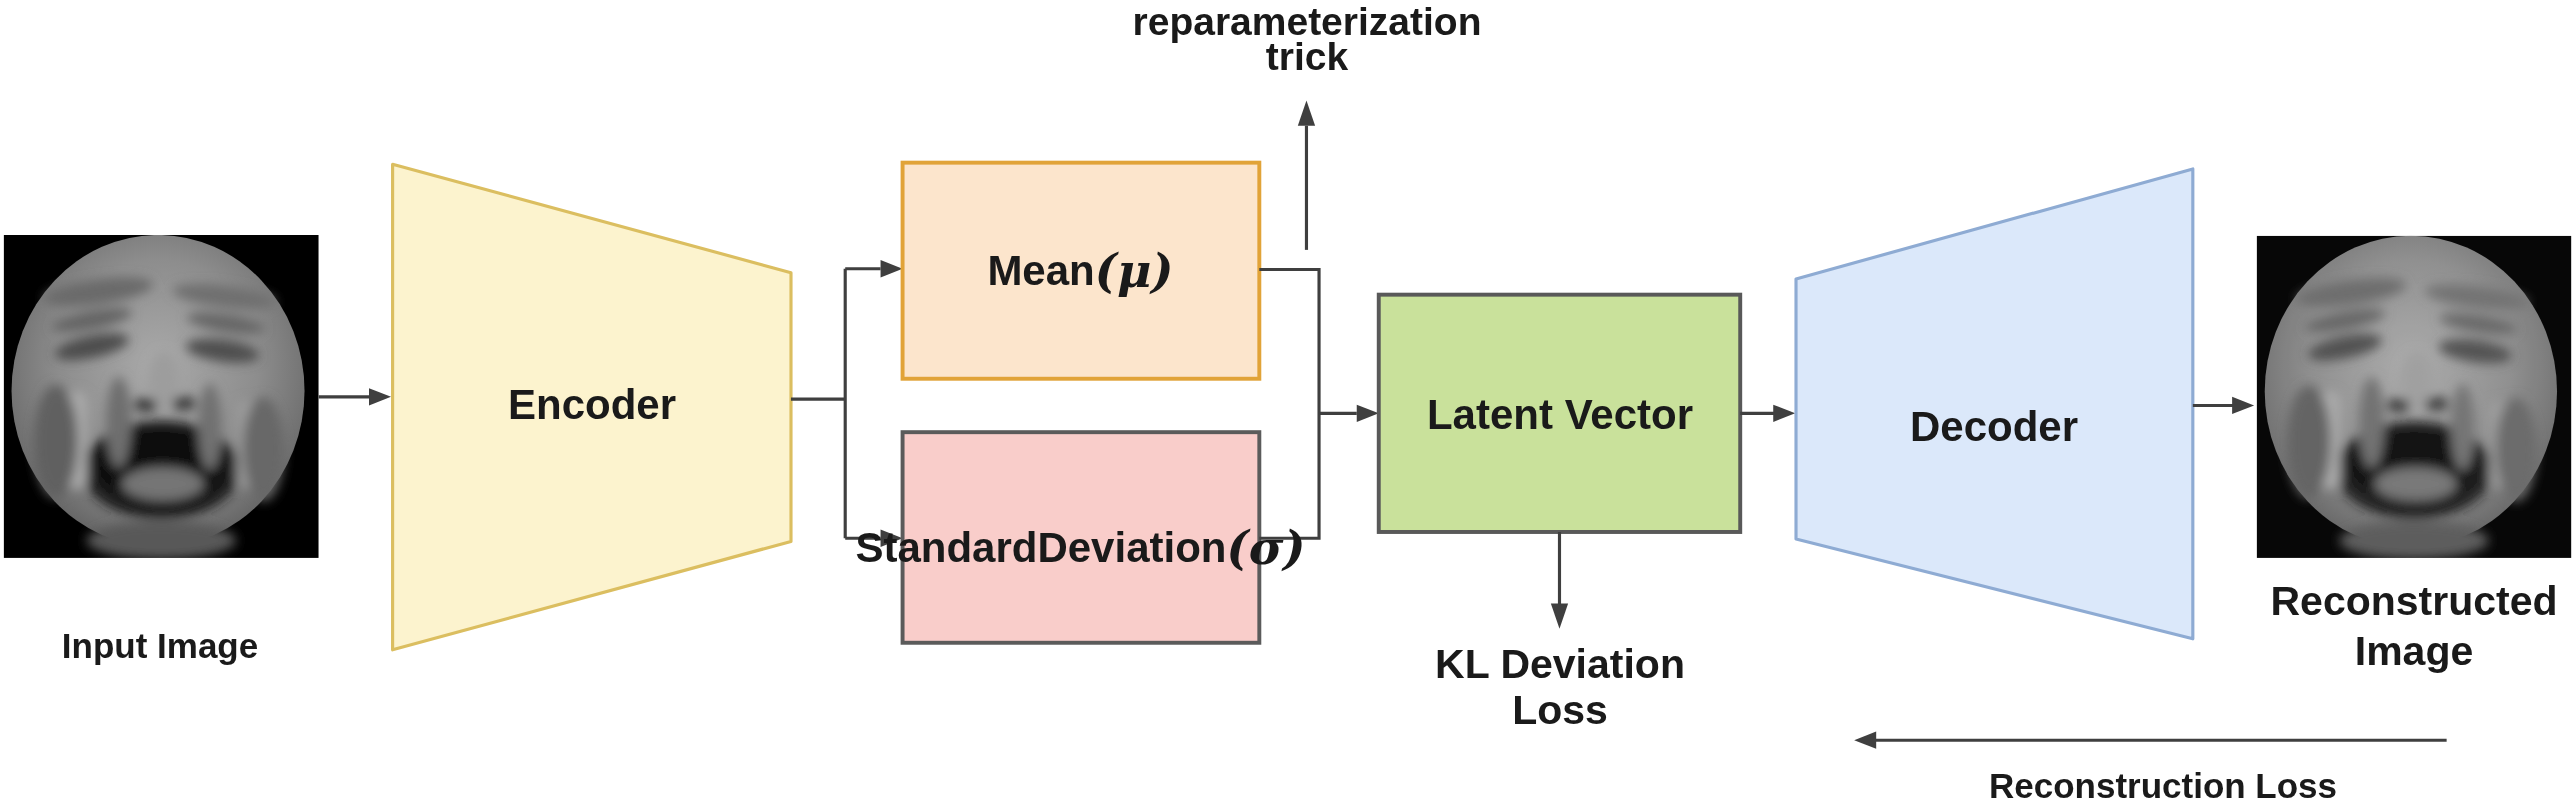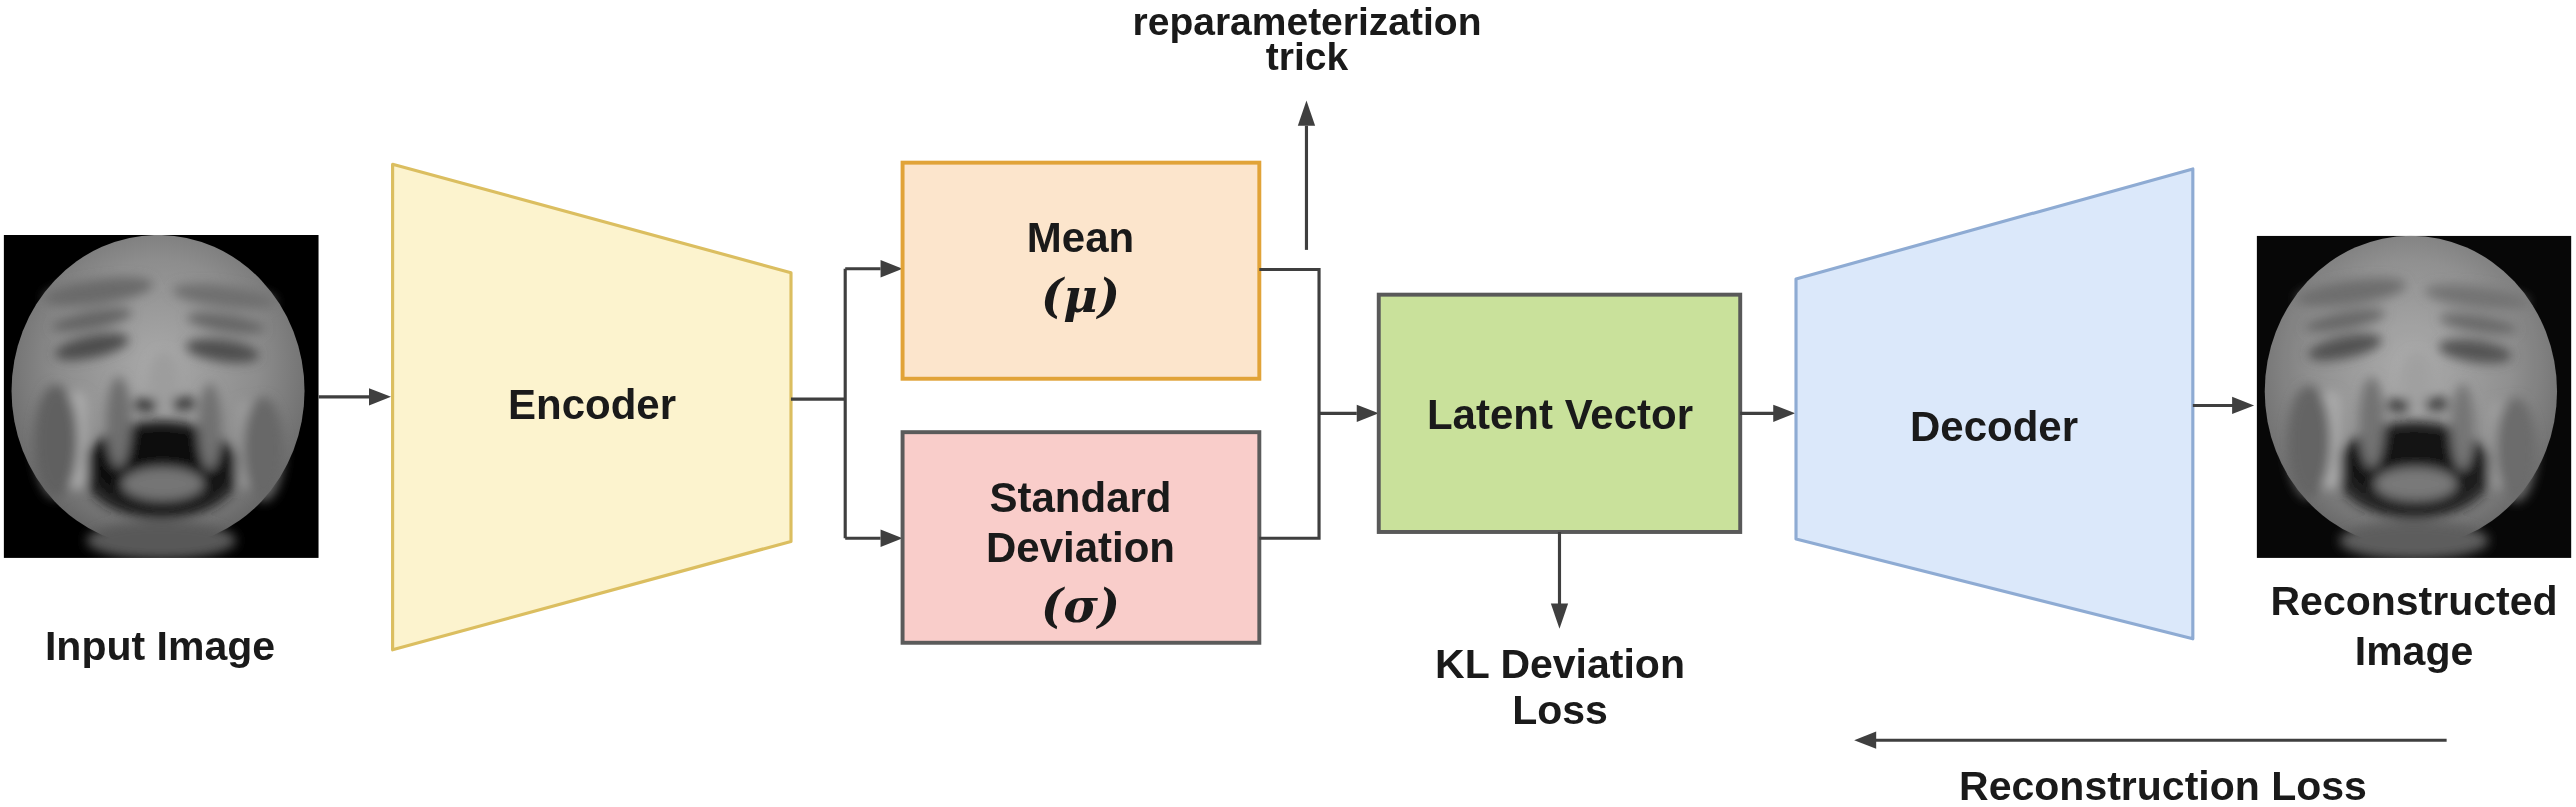--- a/index.html
+++ b/index.html
@@ -39,29 +39,29 @@
     font-weight: bold;
     text-align: center;
     white-space: nowrap;
     transform: translateX(-50%);
     z-index: 5;
   }
   .node-text {
     position: absolute;
     z-index: 5;
     display: flex;
-    flex-direction: column;
+    flex-direction: row;
     align-items: center;
     justify-content: center;
     color: #1a1a1a;
     font-weight: bold;
     text-align: center;
   }
   .t50 { font-size: 39px; line-height: 35px; }
-  .t52 { font-size: 41px; }
+  .t52 { font-size: 35px; }
   .t54 { font-size: 42px; }
   .math {
     font-family: "DejaVu Serif", serif;
     font-style: italic;
     font-weight: bold;
     font-size: 47px;
     line-height: 66px;
   }
   .box-title { font-size: 42px; line-height: 50px; }
   .kl-lines   { font-size: 41px; line-height: 46px; }
@@ -191,21 +191,21 @@
 
   <div class="lbl t52" style="left:160px; top:646px;">Input Image</div>
 
   <div class="lbl t54" style="left:592px; top:405px;text-align:center;">Encoder</div>
 
   <div class="node-text" style="left:902px; top:163px; width:357px; height:216px;">
     <div class="box-title">Mean</div>
     <div class="math">(μ)</div>
   </div>
 
-  <div class="node-text" style="left:902px; top:432px; width:357px; height:232px;margin-top:8px;">
+  <div class="node-text" style="left:902px; top:432px; width:357px; height:232px;">
     <div class="box-title">Standard</div>
     <div class="box-title">Deviation</div>
     <div class="math">(σ)</div>
   </div>
 
   <div class="lbl t54" style="left:1560px; top:415px;">Latent Vector</div>
 
   <div class="lbl-stack kl-lines" style="left:1560px; top:641px;">
     <div>KL Deviation</div>
     <div>Loss</div>

